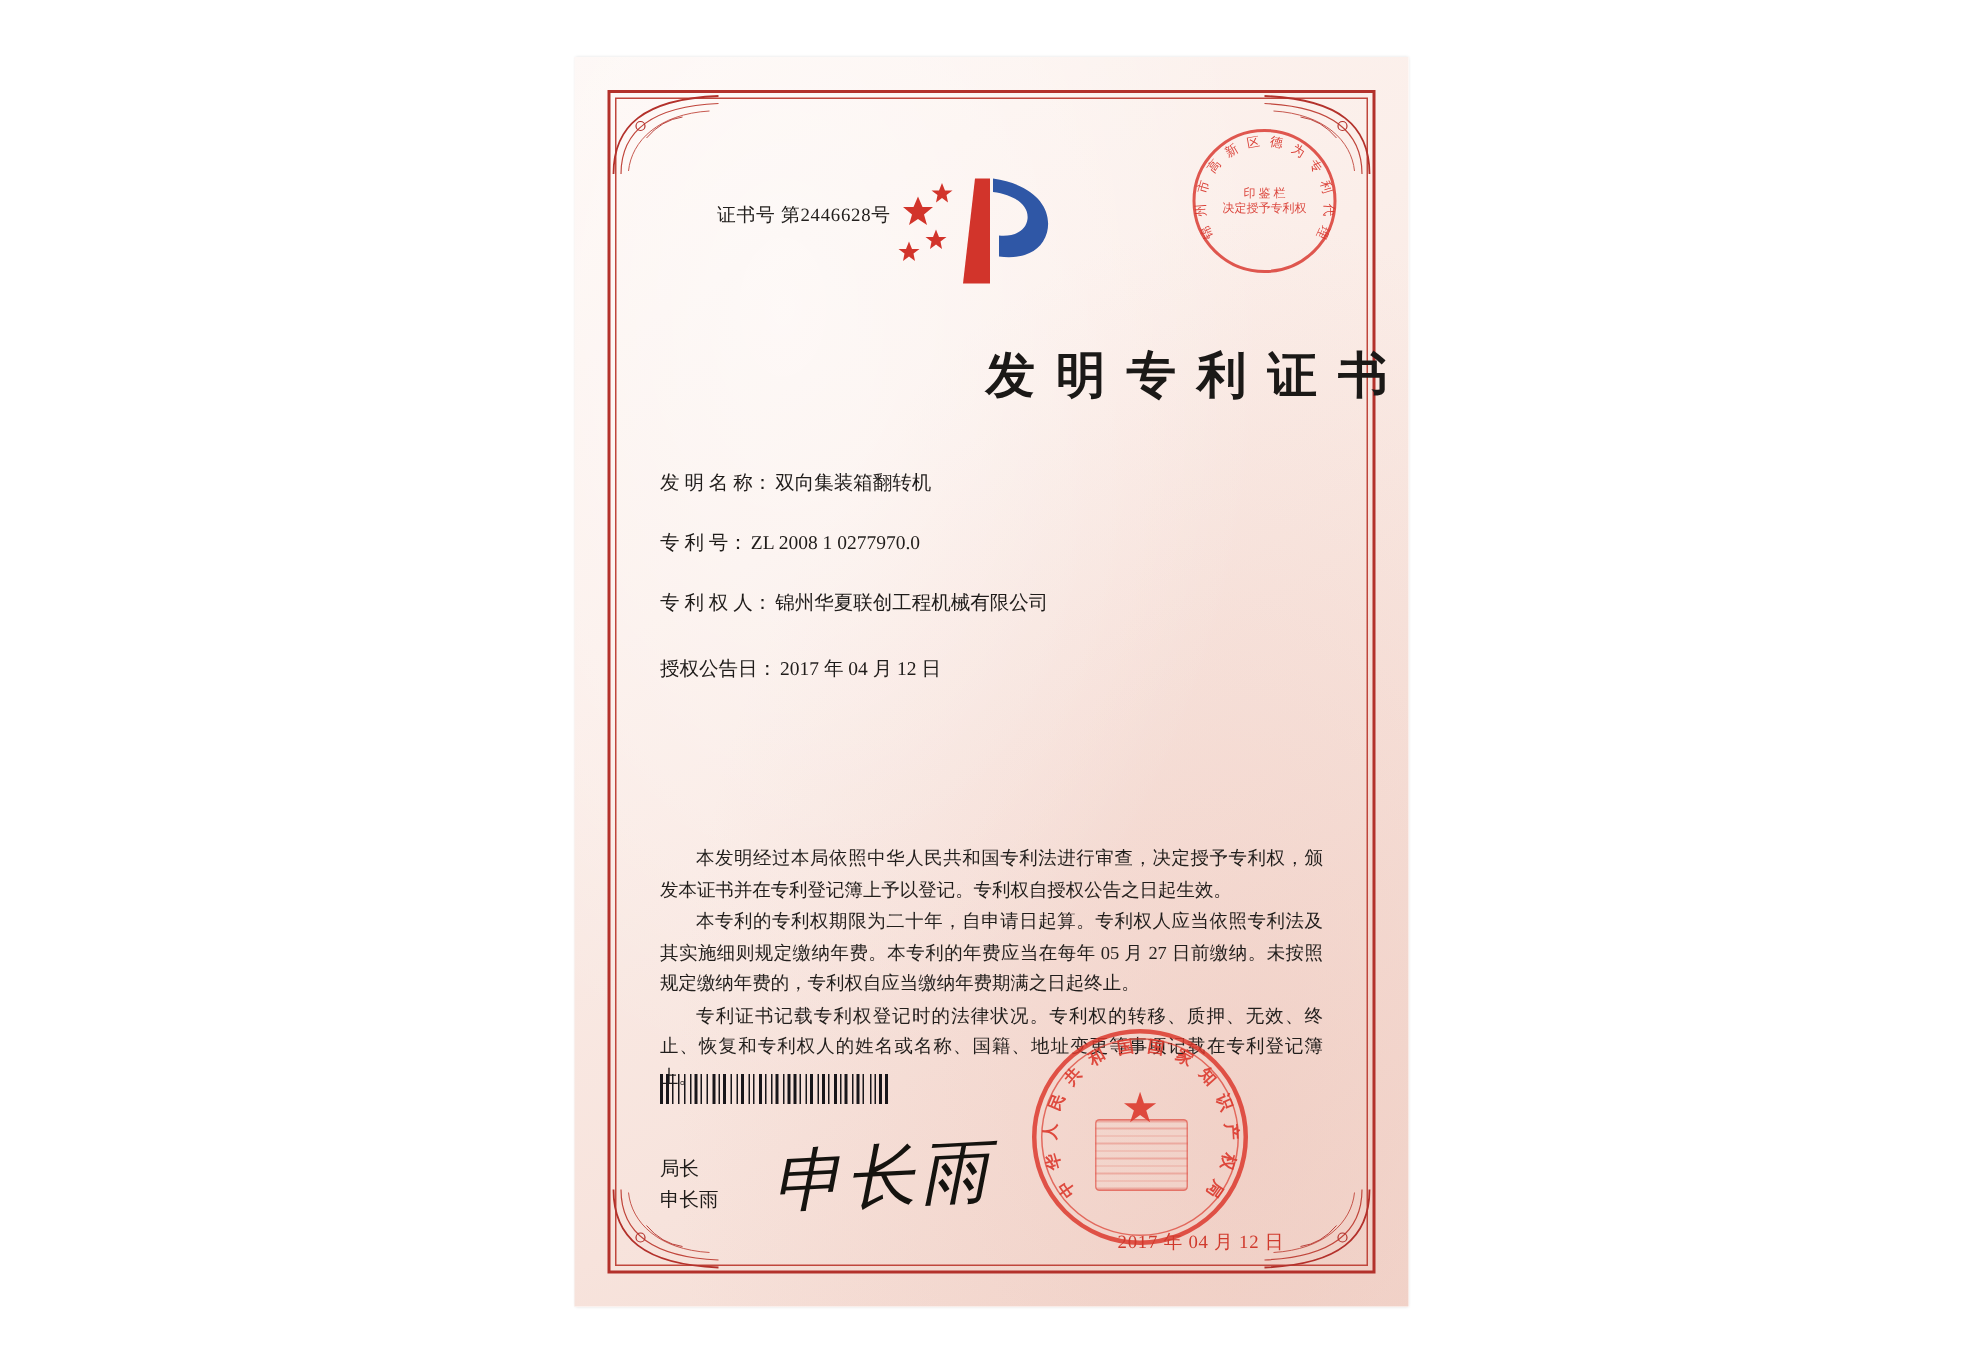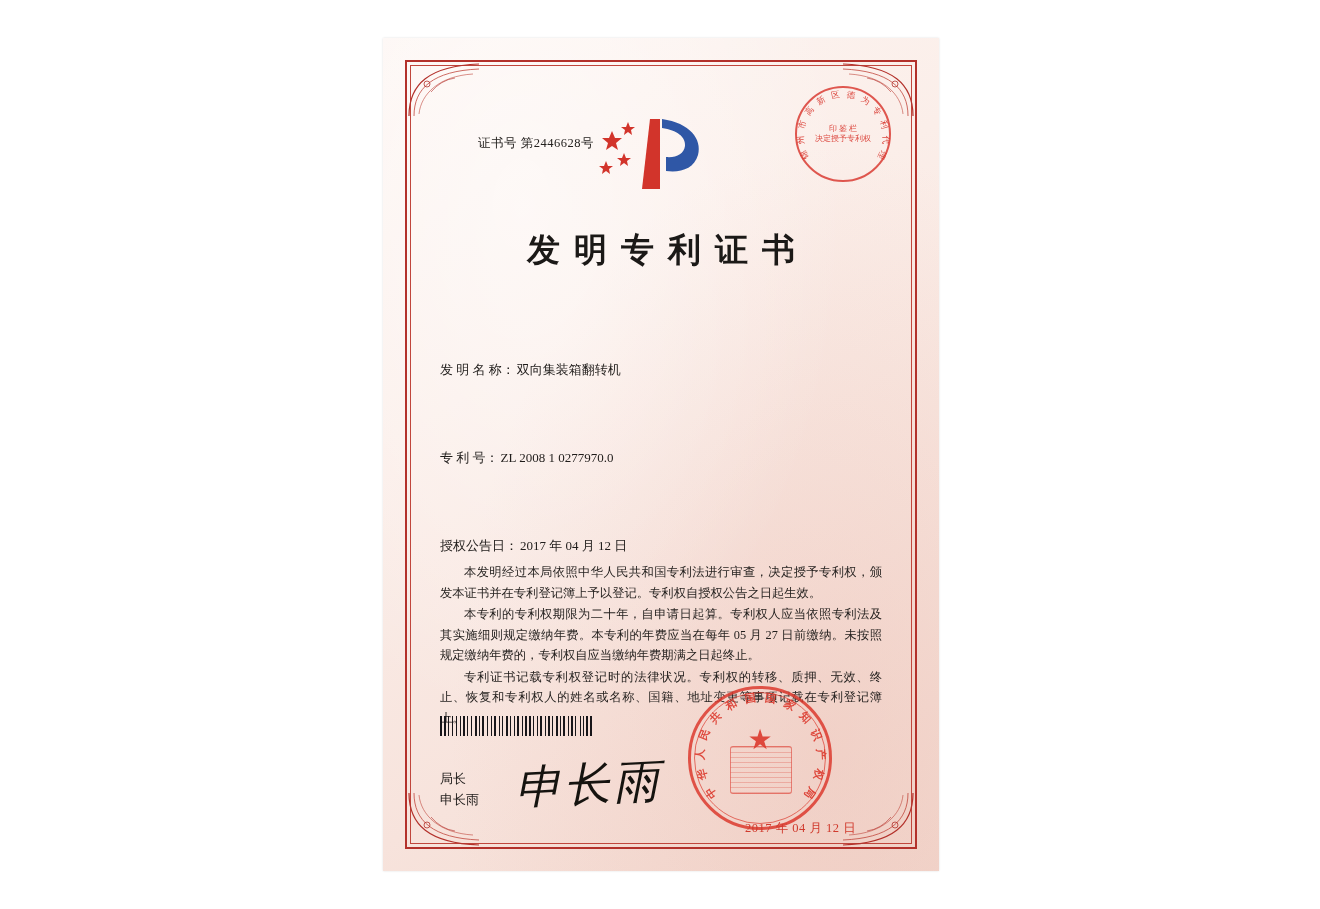--- a/index.html
+++ b/index.html
@@ -126,21 +126,21 @@
     left: 50%;
     top: 3px;
     margin-left: -4px;
     opacity: 0.92;
   }
   
   .title {
     position: absolute;
     left: 0; right: 0;
     top: 190px;
-    text-align: center;
+    text-align: right;
     font-size: 33px;
     letter-spacing: 14px;
     color: #1b1917;
     font-weight: bold;
     font-family: "Liberation Serif", serif;
     text-indent: 14px;
   }
   
   .fields {
     position: absolute;
@@ -156,21 +156,20 @@
     color: #1f1c1a;
     line-height: 18px;
   }
   .field-label {
     white-space: pre;
     font-family: "Liberation Serif", serif;
   }
   .field-value {
     font-family: "Liberation Serif", serif;
     padding-left: 2px;
-    margin-top: 48px;
   }
   .field-row.wide { margin-bottom: 26px; }
 
   
   .body-text {
     position: absolute;
     left: 57px;
     top: 524px;
     width: 442px;
     font-size: 12.3px;
@@ -388,20 +387,24 @@
     <div class="title">发明专利证书</div>
 
     <div class="fields" id="fields">
         <div class="field-row">
           <span class="field-label">发 明 名 称：</span>
           <span class="field-value">双向集装箱翻转机</span>
         </div>
         <div class="field-row">
           <span class="field-label">专 利 号：</span>
           <span class="field-value">ZL 2008 1 0277970.0</span>
+        </div>
+        <div class="field-row wide">
+          <span class="field-label">专 利 权 人：</span>
+          <span class="field-value">锦州华夏联创工程机械有限公司</span>
         </div>
         <div class="field-row wide">
           <span class="field-label">授权公告日：</span>
           <span class="field-value">2017 年 04 月 12 日</span>
         </div>
       </div>
 
     <div class="body-text" id="body-text">
         <p>本发明经过本局依照中华人民共和国专利法进行审查，决定授予专利权，颁发本证书并在专利登记簿上予以登记。专利权自授权公告之日起生效。</p>
         <p>本专利的专利权期限为二十年，自申请日起算。专利权人应当依照专利法及其实施细则规定缴纳年费。本专利的年费应当在每年 05 月 27 日前缴纳。未按照规定缴纳年费的，专利权自应当缴纳年费期满之日起终止。</p>

